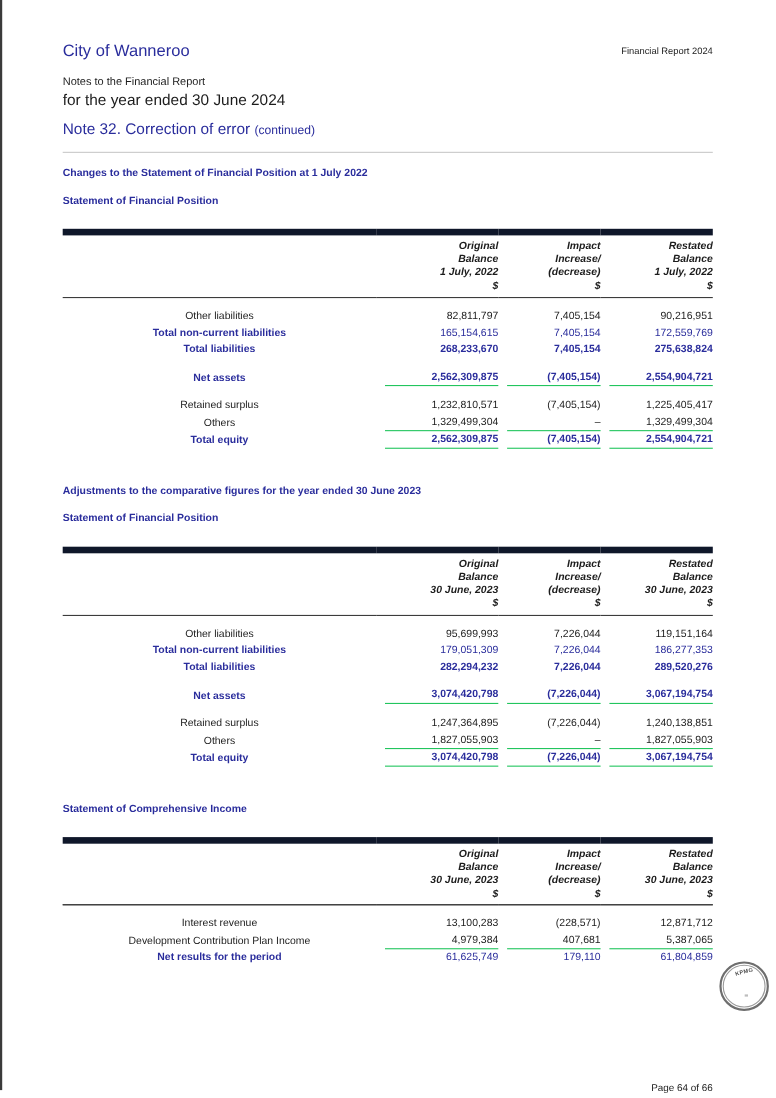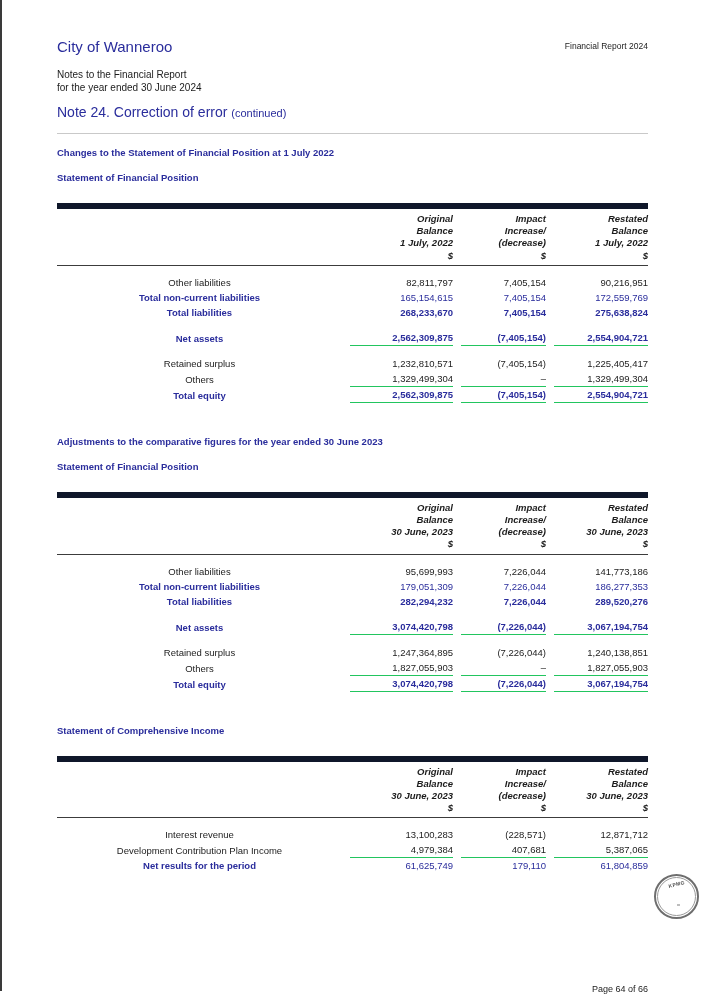--- a/index.html
+++ b/index.html
@@ -5,21 +5,21 @@
   * { margin:0; padding:0; box-sizing:border-box; }
   html,body { background:#ffffff; }
   body { font-family:"Liberation Sans", sans-serif; color:#1c1c1c; }
   .page { position:relative; width:705px; height:998px; background:#fff; overflow:hidden; }
   .edge-bar { position:absolute; left:0; top:0; width:2px; height:991px; background:#3a3a3a; }
   .content { position:absolute; left:57px; top:0; width:591px; }
 
   .brand { margin-top:38px; font-size:15px; font-weight:400; color:#2a2d9c; }
   .report-label { position:absolute; top:41px; right:0; font-size:8.5px; color:#1c1c1c; }
   .title { margin-top:14px; font-size:10px; font-weight:400; color:#1c1c1c; }
-  .subtitle { margin-top:2px; font-size:10px; color:#1c1c1c; }
+  .subtitle { margin-top:2px; font-size:14px; color:#1c1c1c; }
   .note-heading { margin-top:11px; font-size:14px; font-weight:400; color:#2a2d9c; }
   .note-heading .continued { font-size:11px; }
   .divider { margin-top:13px; border-top:1px solid #c9c9c9; height:0; }
 
   .section { margin-top:34px; }
   .section:first-of-type { margin-top:14px; }
   .section h3 { font-size:9.5px; line-height:10px; font-weight:bold; color:#2a2d9c;margin-top:10px; }
   .section h4 { margin-top:15px; font-size:9.5px; line-height:10px; font-weight:bold; color:#2a2d9c; }
   .section.no-heading h4 { margin-top:0; }
 
@@ -53,21 +53,21 @@
 
 <div class="page">
   <div class="edge-bar"></div>
 
   <div class="content">
     <div class="report-label">Financial Report 2024</div>
     <div class="brand">City of Wanneroo</div>
     <div class="title">Notes to the Financial Report</div>
     <div class="subtitle">for the year ended 30 June 2024</div>
     <div class="note-heading">
-      <span>Note 24. Correction of error</span>
+      <span>Note 32. Correction of error</span>
       <span class="continued">(continued)</span>
     </div>
     <div class="divider"></div>
 
     <div>
   <section class="section">
     <h3>Changes to the Statement of Financial Position at 1 July 2022</h3>
     <h4>Statement of Financial Position</h4>
     <table>
       <colgroup>
@@ -230,21 +230,21 @@
       <tbody>
               <tr class="data row-plain first">
                 <td class="lbl">Other liabilities</td>
                 <td class="num">
                   <div class="val">95,699,993</div>
                 </td>
                 <td class="num">
                   <div class="val">7,226,044</div>
                 </td>
                 <td class="num">
-                  <div class="val">141,773,186</div>
+                  <div class="val">119,151,164</div>
                 </td>
               </tr>
               <tr class="data row-blue">
                 <td class="lbl">Total non-current liabilities</td>
                 <td class="num">
                   <div class="val">179,051,309</div>
                 </td>
                 <td class="num">
                   <div class="val">7,226,044</div>
                 </td>

